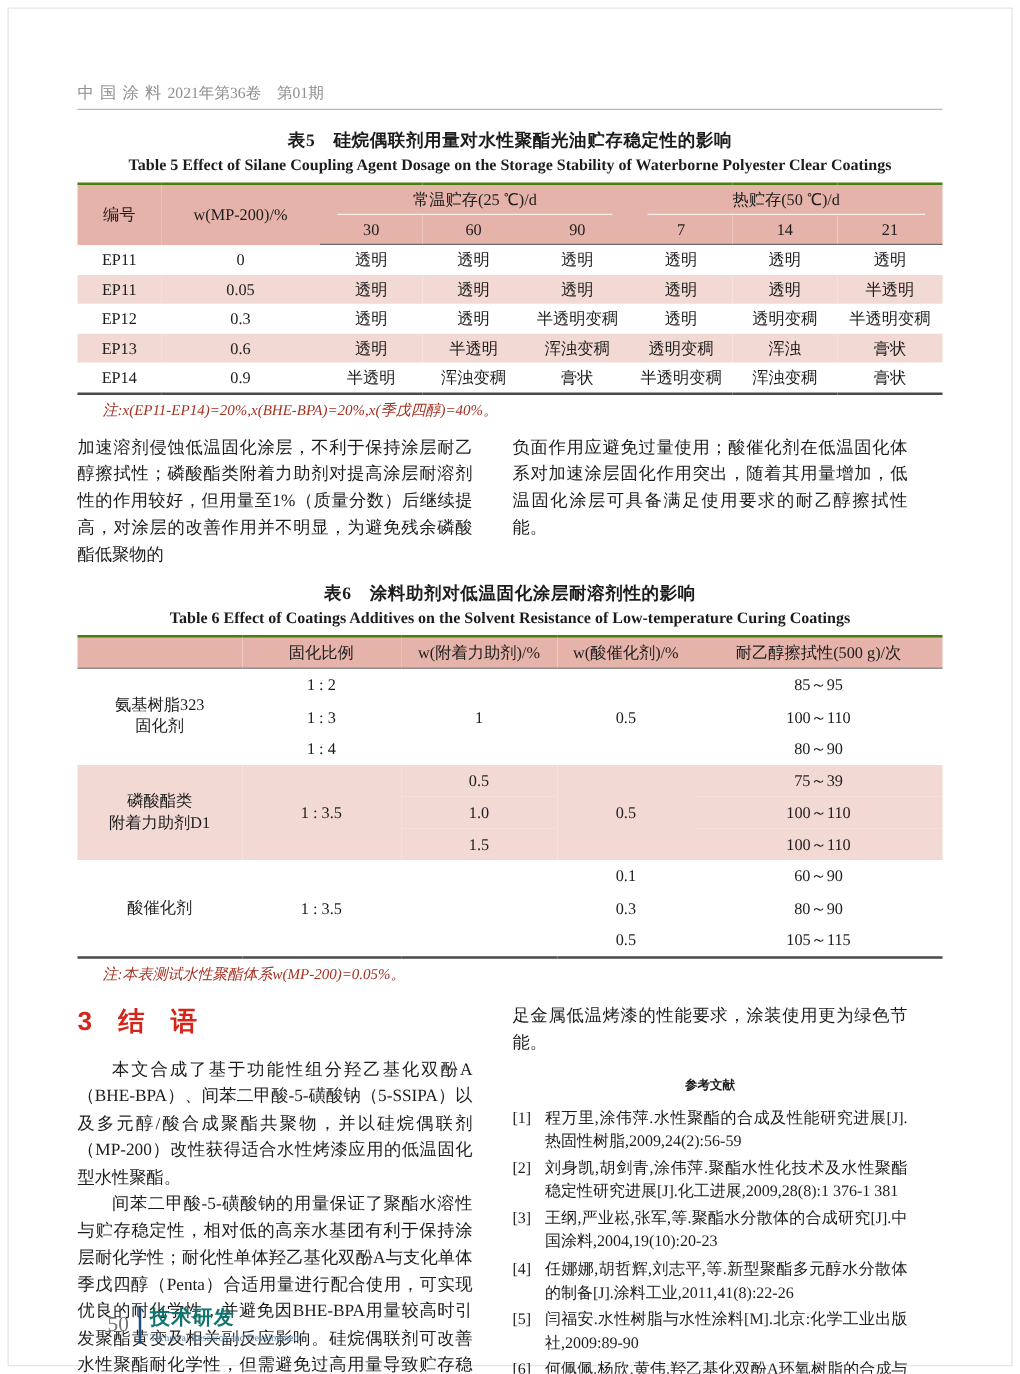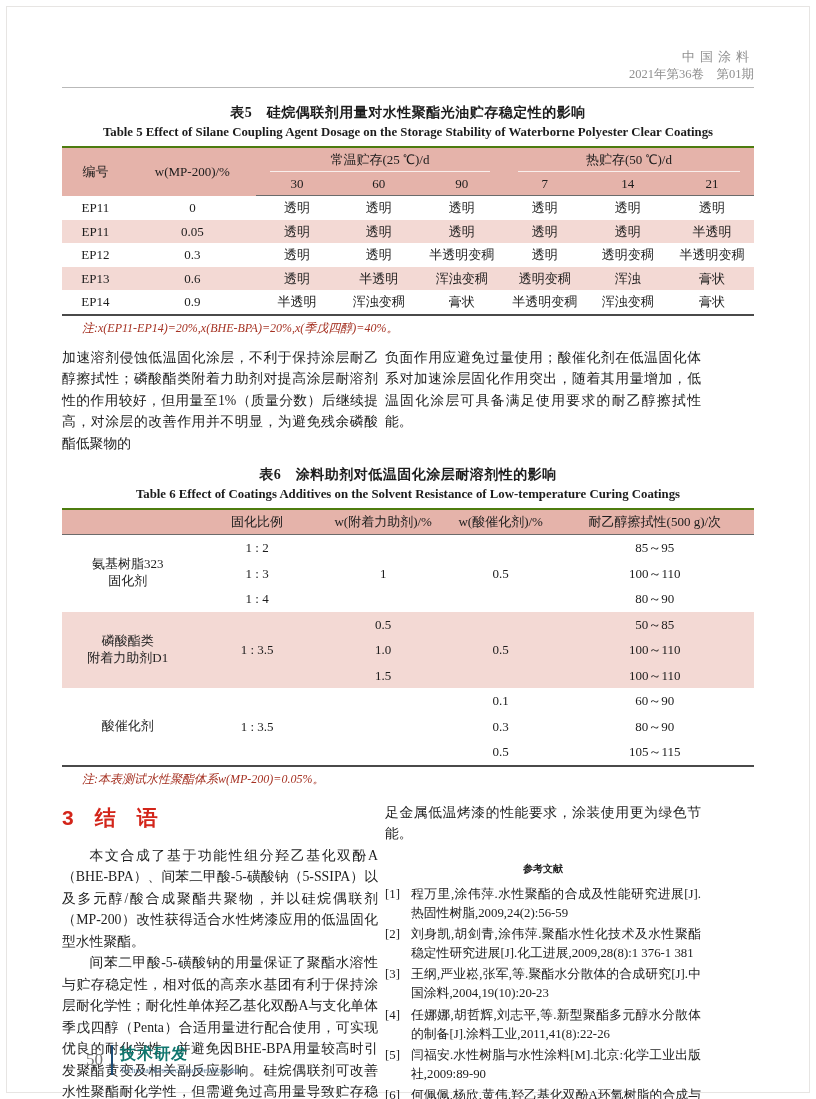--- a/index.html
+++ b/index.html
@@ -8,21 +8,21 @@
     position:relative;
     background:#ffffff;
     font-family:"Liberation Serif","DejaVu Serif",serif;
     color:#1c1c1c;
     overflow:hidden;
   }
   .scan-frame { position:absolute; inset:6px; border:1px solid #e7e5e3; pointer-events:none; }
   .content { position:relative; padding:0 62px; }
 
   
-  .runhead { display:flex; justify-content:space-between; align-items:flex-end; padding-top:48px;flex-direction:column; }
+  .runhead { display:flex; align-items:flex-end; padding-top:65px; }
   .runhead .jname { color:#8f8f8f; font-size:13px; letter-spacing:5px; }
   .runhead .issue { color:#8f8f8f; font-size:12.5px; }
   .runhead-rule { border-bottom:1px solid #b9b9b9; margin-top:4px; margin-bottom:16px; }
 
   
   .tbl-title-zh { text-align:center; font-weight:bold; font-size:14px; letter-spacing:.5px; }
   .tbl-title-en { text-align:center; font-weight:bold; font-size:12.8px; margin-top:3px; margin-bottom:6px; }
   .tbl-note { color:#a53122; font-size:12px; font-style:italic; padding:4px 0 0 20px; }
 
   
@@ -32,21 +32,21 @@
   tr.head th { background:#e5b3aa; }
   .t5 tr.sub th { border-bottom:1px solid #6b6b6b;text-align:center; }
   .t6 tr.head th { border-bottom:1px solid #6b6b6b; }
   th.group { position:relative; }
   th.group::after { content:""; position:absolute; left:14px; right:14px; bottom:0; height:1px; background:#f9efec; }
   tr.pink { background:#f3d9d4; }
   .t6 td { padding:4px 2px; }
   .t6 .stub { line-height:1.3; }
 
   
-  .twocol { display:flex; gap:7px; align-items:flex-start; }
+  .twocol { display:flex; gap:32px; align-items:flex-start; }
   .col { width:316px; text-align:justify; font-size:13.8px; line-height:1.56; }
   .midtext { margin:10px 0 12px 0; }
   .para-indent { text-indent:2em; }
   .col p + p { margin-top:0; }
 
   
   .concl-block { margin-top:14px; }
   .concl-head { color:#d3251a; font-weight:bold; font-size:21px; margin-bottom:10px;
                 font-family:"Liberation Sans","DejaVu Sans",sans-serif; }
 
@@ -206,21 +206,21 @@
     </tr>
 
     <tr class="pink">
       <td class="stub" rowspan="3">
         <span>磷酸酯类</span><br>
         <span>附着力助剂D1</span>
       </td>
       <td rowspan="3">1 : 3.5</td>
       <td>0.5</td>
       <td rowspan="3">0.5</td>
-      <td>50～85</td>
+      <td>75～39</td>
     </tr>
     <tr class="pink">
       <td>1.0</td>
       <td>100～110</td>
     </tr>
     <tr class="pink">
       <td>1.5</td>
       <td>100～110</td>
     </tr>
 

